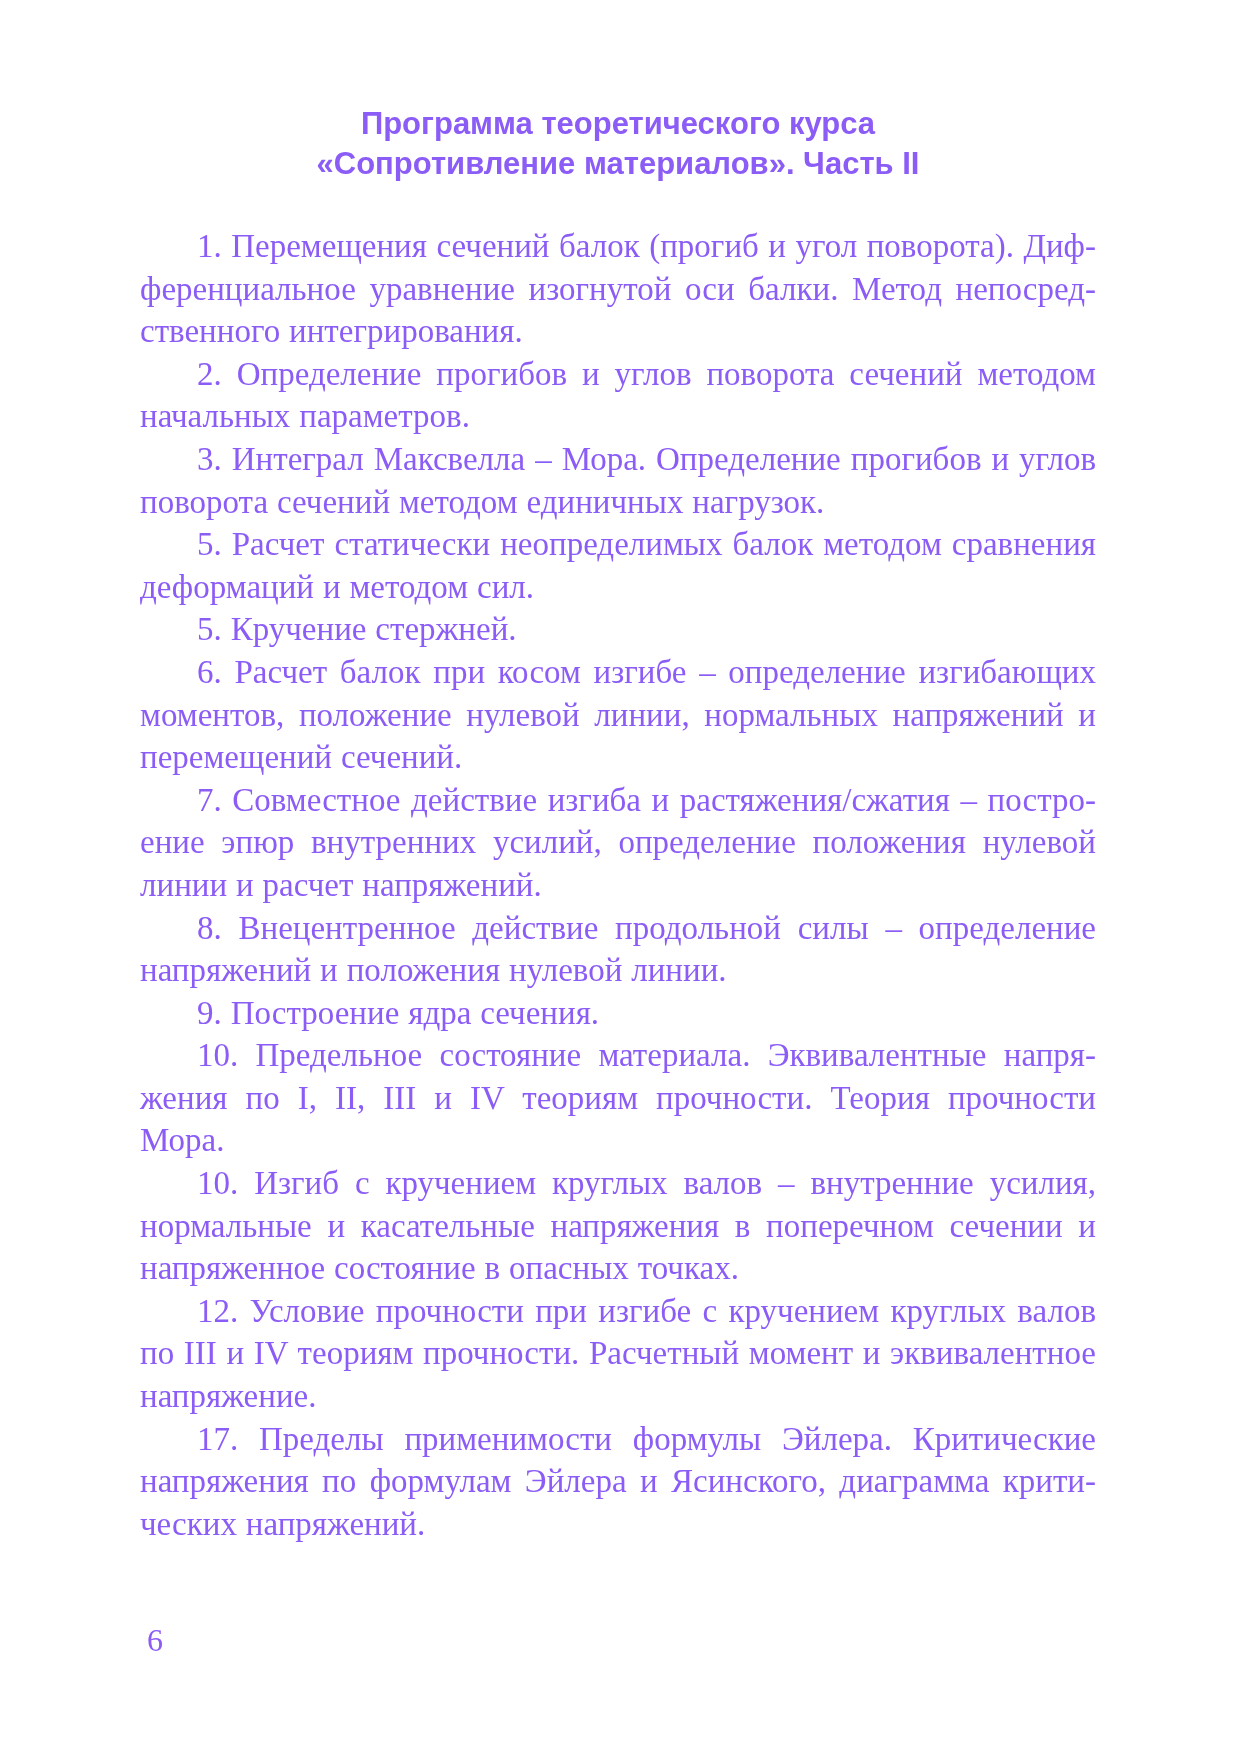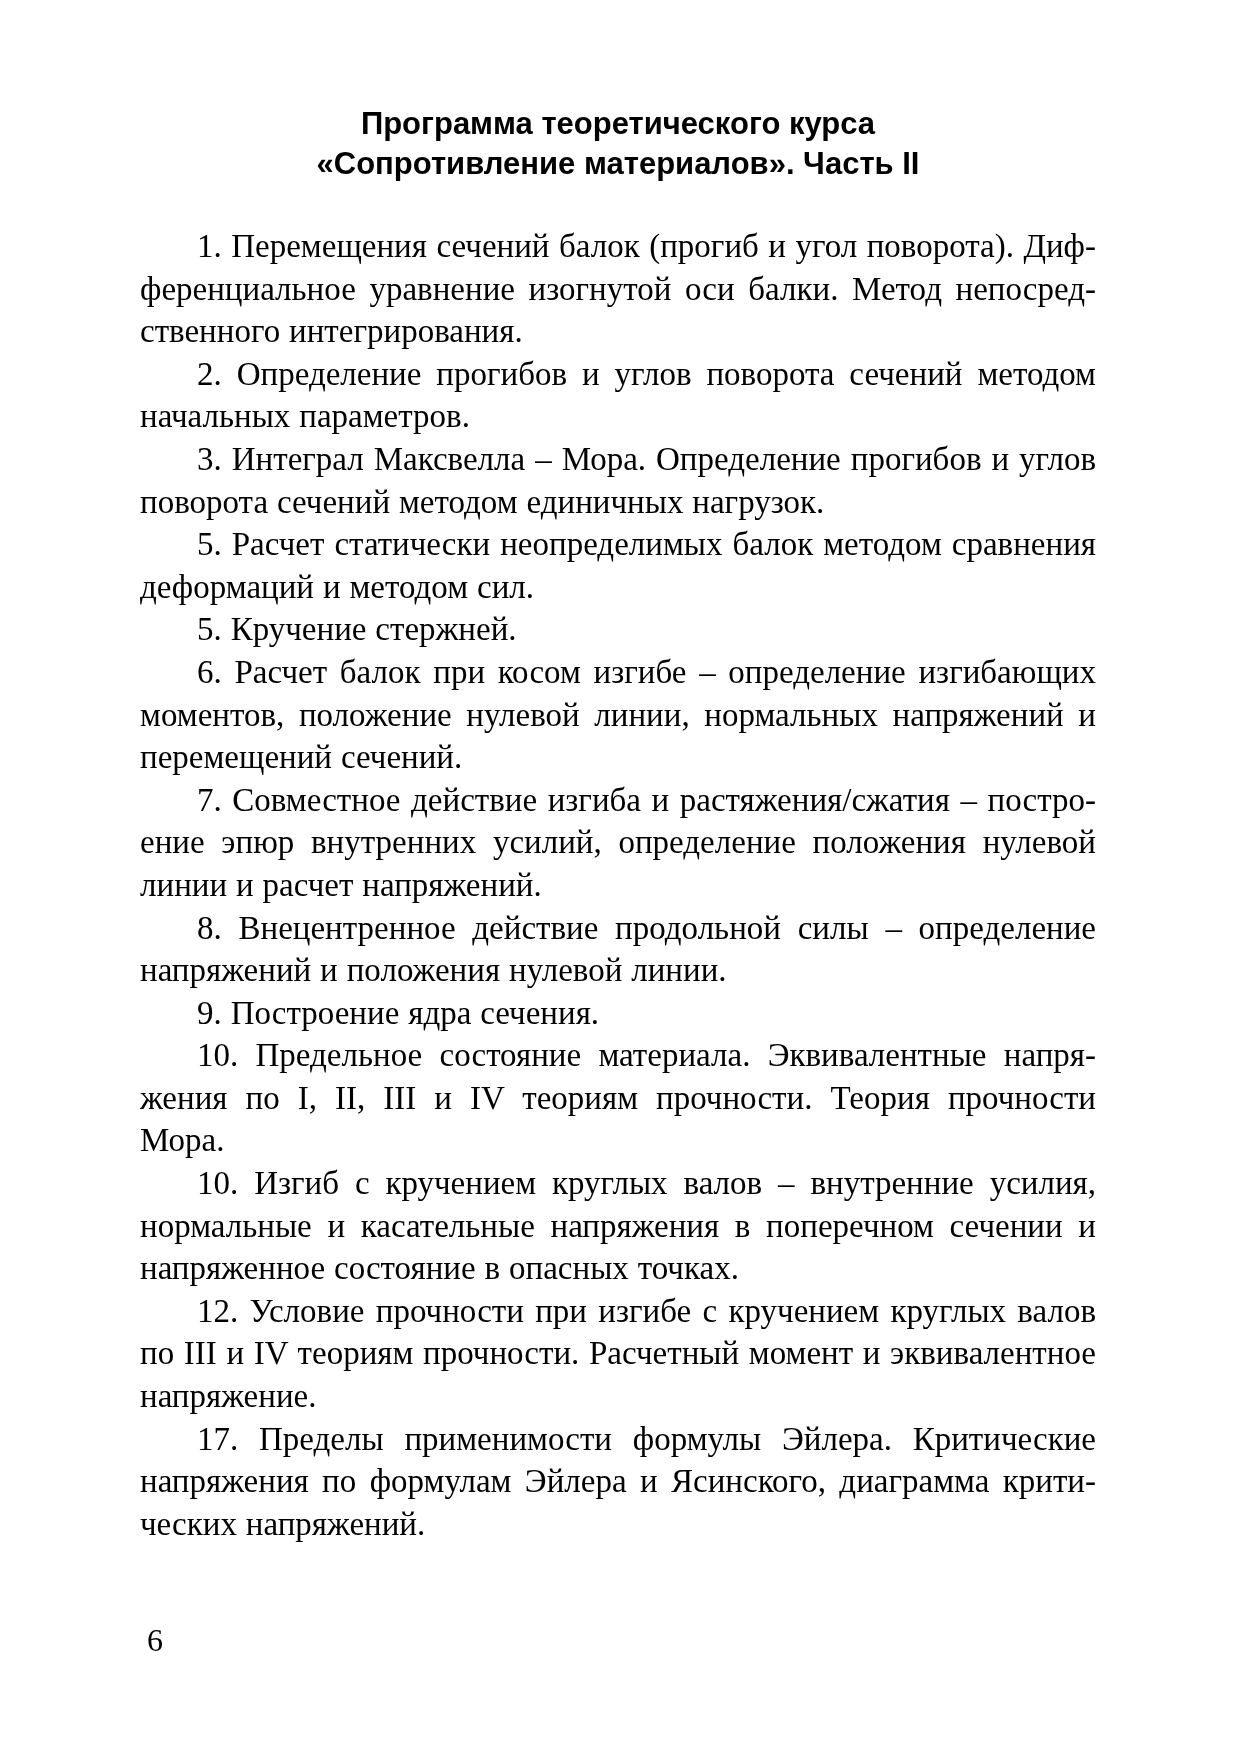--- a/index.html
+++ b/index.html
@@ -5,21 +5,21 @@
   html, body {
     margin: 0;
     padding: 0;
     background: #ffffff;
   }
   .page {
     position: relative;
     width: 1241px;
     height: 1754px;
     background: #ffffff;
-    color: #000000;
+    color: #8b5cf6;
     font-family: "Liberation Serif", "DejaVu Serif", serif;
     overflow: hidden;
   }
   .content {
     position: absolute;
     left: 140px;
     top: 104px;
     width: 956px;
   }
   .doc-title {

